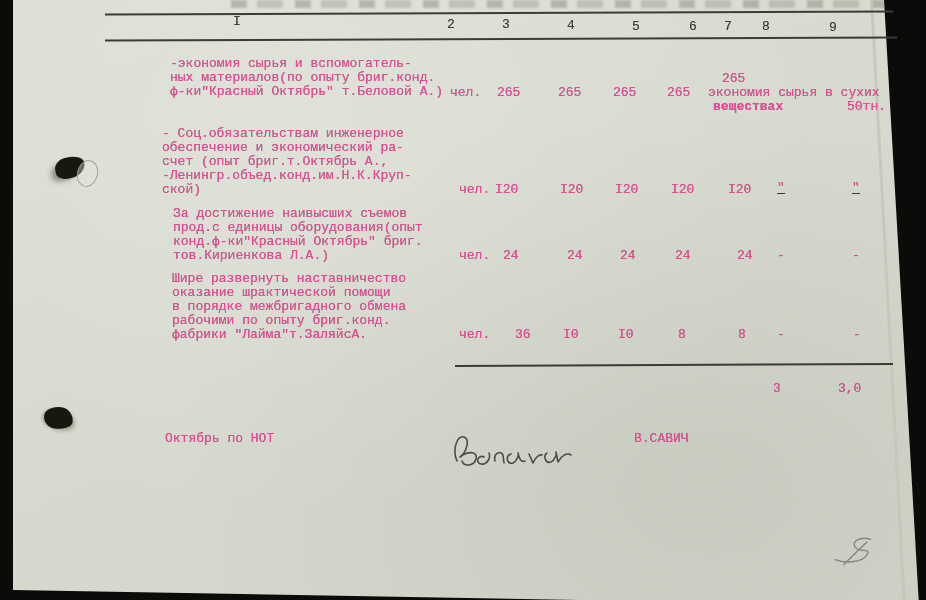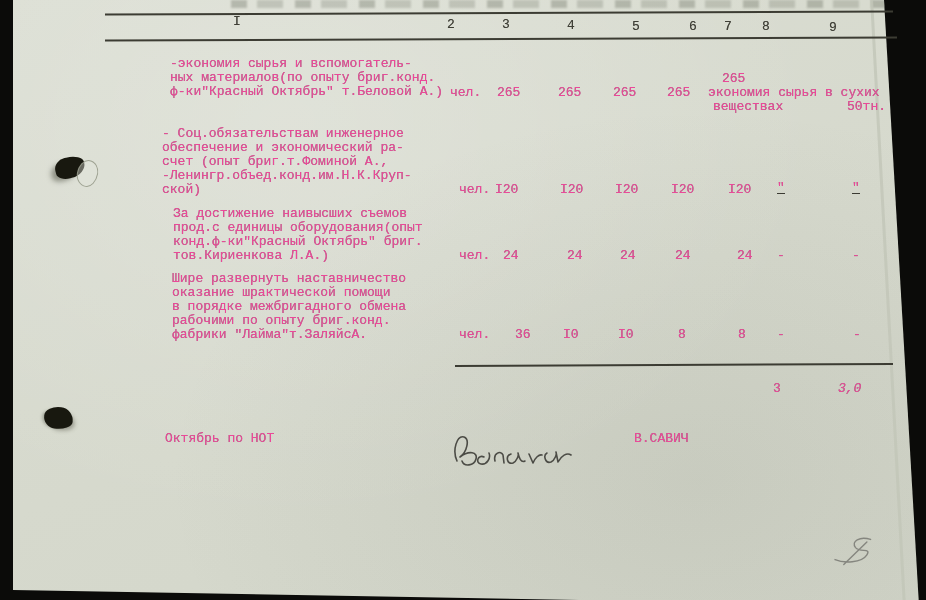--- a/index.html
+++ b/index.html
@@ -79,26 +79,26 @@
 <div class="txt" style="left:170px;top:57px;width:295px;">-экономия сырья и вспомогатель-
 ных материалов(по опыту бриг.конд.
 ф-ки"Красный Октябрь" т.Беловой А.)</div>
 <span class="txt val" style="left:450px;top:86px;">чел.</span>
 <span class="txt val" style="left:497px;top:86px;">265</span>
 <span class="txt val" style="left:558px;top:86px;">265</span>
 <span class="txt val" style="left:613px;top:86px;">265</span>
 <span class="txt val" style="left:667px;top:86px;">265</span>
 <span class="txt val" style="left:722px;top:72px;">265</span>
 <span class="txt val" style="left:708px;top:86px;">экономия сырья в сухих</span>
-<span class="txt val" style="left:713px;top:100px;">веществах</span>
+<span class="txt val" style="left:713px;top:100px;font-weight:bold;">веществах</span>
 <span class="txt val" style="left:827px;top:100px;margin-left:20px;">50тн.</span>
 
 <div class="txt" style="left:162px;top:127px;width:300px;">- Соц.обязательствам инженерное
 обеспечение и экономический ра-
-счет (опыт бриг.т.Фоминой А.,
+счет (опыт бриг.т.Октябрь А.,
 -Ленингр.объед.конд.им.Н.К.Круп-
 ской)</div>
 <span class="txt val" style="left:459px;top:183px;">чел.</span>
 <span class="txt val" style="left:495px;top:183px;">I20</span>
 <span class="txt val" style="left:560px;top:183px;">I20</span>
 <span class="txt val" style="left:615px;top:183px;">I20</span>
 <span class="txt val" style="left:671px;top:183px;">I20</span>
 <span class="txt val" style="left:728px;top:183px;">I20</span>
 <span class="txt val ditto" style="left:777px;top:183px;">"</span>
 <span class="txt val ditto" style="left:852px;top:183px;">"</span>
@@ -125,21 +125,21 @@
 <span class="txt val" style="left:515px;top:328px;">36</span>
 <span class="txt val" style="left:563px;top:328px;">I0</span>
 <span class="txt val" style="left:618px;top:328px;">I0</span>
 <span class="txt val" style="left:678px;top:328px;">8</span>
 <span class="txt val" style="left:738px;top:328px;">8</span>
 <span class="txt val" style="left:777px;top:328px;">-</span>
 <span class="txt val" style="left:853px;top:328px;">-</span>
 
 <div class="rule rule-thin" style="left:455px;top:364px;width:438px;transform:rotate(-0.25deg);"></div>
 <span class="txt val" style="left:773px;top:382px;">3</span>
-<span class="txt val" style="left:838px;top:382px;font-style:italic;">3,0</span>
+<span class="txt val" style="left:838px;top:382px;">3,0</span>
 
 <span class="txt" style="left:165px;top:432px;">Октябрь по НОТ</span>
 <svg style="left:447px;top:428px;" width="128" height="44" viewBox="0 0 128 44">
   <path d="M10 33 C5 22 10 7 17 9 C23 11 20 24 13 29 C22 22 31 24 29 31 C27 38 17 39 15 33
            M37 29 C31 26 28 35 34 36 C40 37 44 30 42 25
            M48 33 C46 25 54 22 56 27 L57 35
            M64 26 C58 28 60 37 66 35 C70 33 72 27 71 25 C72 30 74 35 78 33
            M82 26 L86 35 C88 30 92 26 95 27
            M100 25 C96 27 98 36 104 34 C108 32 110 26 109 24 L111 34 C114 28 120 24 124 27" stroke="#4c4c46" stroke-width="1.6" fill="none" stroke-linecap="round" stroke-linejoin="round"></path>
 </svg>

